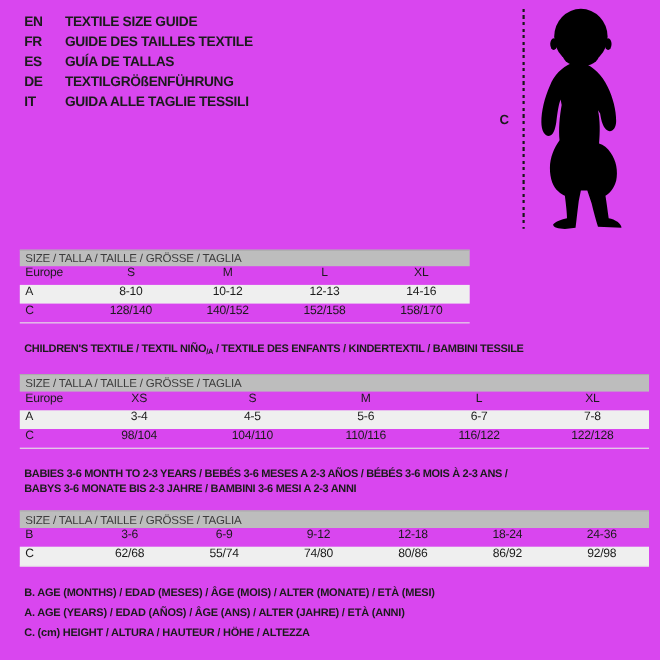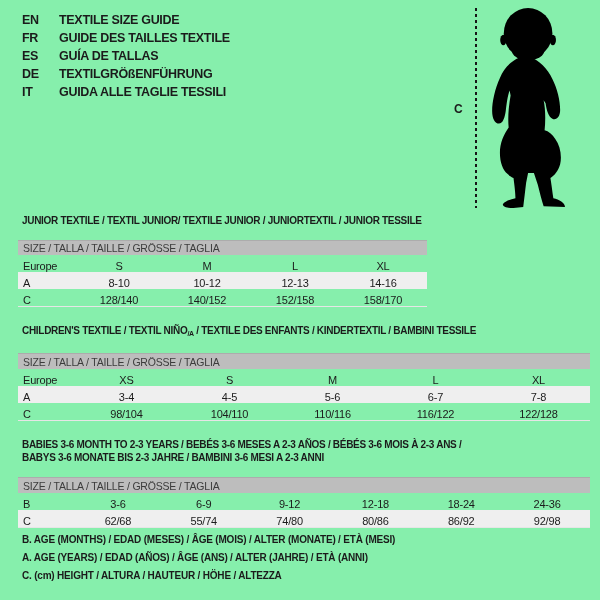--- a/index.html
+++ b/index.html
@@ -9,21 +9,21 @@
     --band-text:#3c3c3c;
     --silhouette:#000000;
   }
   html,body{margin:0;padding:0;background:#fff;}
   body{
     width:600px;height:600px;
     font-family:"Liberation Sans", sans-serif;
     color:var(--text);
     -webkit-font-smoothing:antialiased;
   }
-  .page{position:relative;width:600px;height:600px;overflow:hidden;background:#86efac;}
+  .page{position:relative;width:600px;height:600px;overflow:hidden;background:#d946ef;}
 
   
   .langs{position:absolute;top:11px;left:22px;}
   .lang-row{display:flex;height:18px;line-height:18px;font-weight:700;font-size:12.5px;letter-spacing:-0.3px;}
   .lang-code{width:37px;flex:0 0 37px;}
 
   
   .figure{position:absolute;top:0;left:440px;width:160px;height:214px;}
   .dash-line{
     position:absolute;left:35px;top:8px;width:2px;height:200px;
@@ -39,21 +39,21 @@
   .tbl-title{
     font-weight:700;font-size:10px;letter-spacing:-0.3px;line-height:13px;
     margin:0 0 11px 4px;white-space:nowrap;
   }
   .tbl-title .sub{font-size:7px;vertical-align:-2px;}
   .band{
     height:15px;display:flex;align-items:center;
     background:var(--band-bg);border-top:1px solid #acacac;
     color:var(--band-text);font-size:10.5px;letter-spacing:-0.2px;padding-left:5px;margin-top:13px;
   }
-  .row{display:flex;align-items:flex-end;height:17px;font-size:11px;letter-spacing:-0.2px;}
+  .row{display:flex;align-items:flex-start;height:17px;font-size:11px;letter-spacing:-0.2px;}
   .row.shaded{background:var(--row-shaded);}
   .tbl-body .row:last-child{border-bottom:1px solid #e6e6e6;}
   .row .lbl{flex:0 0 52px;padding-left:5px;}
   .row .cell{flex:1;text-align:center;}
   .section.narrow .band, .section.narrow .tbl-body{width:409px;box-sizing:border-box;}
 
   
   .footnotes{position:absolute;top:531px;left:22px;}
   .footnote{font-weight:700;font-size:10px;letter-spacing:-0.2px;line-height:18px;white-space:nowrap;}
 </style>
@@ -107,23 +107,20 @@
             C72,131 68,128 64,127 C65,117 65,105 63,96 L65,99
             C66,106 68,113 72,115 C76,117 80,113 80,106 C80,96 77,84 72,74
             C67,63 58,55 50,52 Z"></path>
         </g>
       </svg>
     </div>
   </div>
 
   <div class="content">
     <div class="section narrow">
-      <div class="tbl-title">
-          <div class="title-line"><span>JUNIOR TEXTILE / TEXTIL JUNIOR/ TEXTILE JUNIOR / JUNIORTEXTIL / JUNIOR TESSILE</span></div>
-        </div>
       <div class="band">SIZE / TALLA / TAILLE / GRÖSSE / TAGLIA</div>
       <div class="tbl-body">
           <div class="row">
             <span class="lbl">Europe</span>
             <span class="cell">S</span>
             <span class="cell">M</span>
             <span class="cell">L</span>
             <span class="cell">XL</span>
           </div>
           <div class="row shaded">

